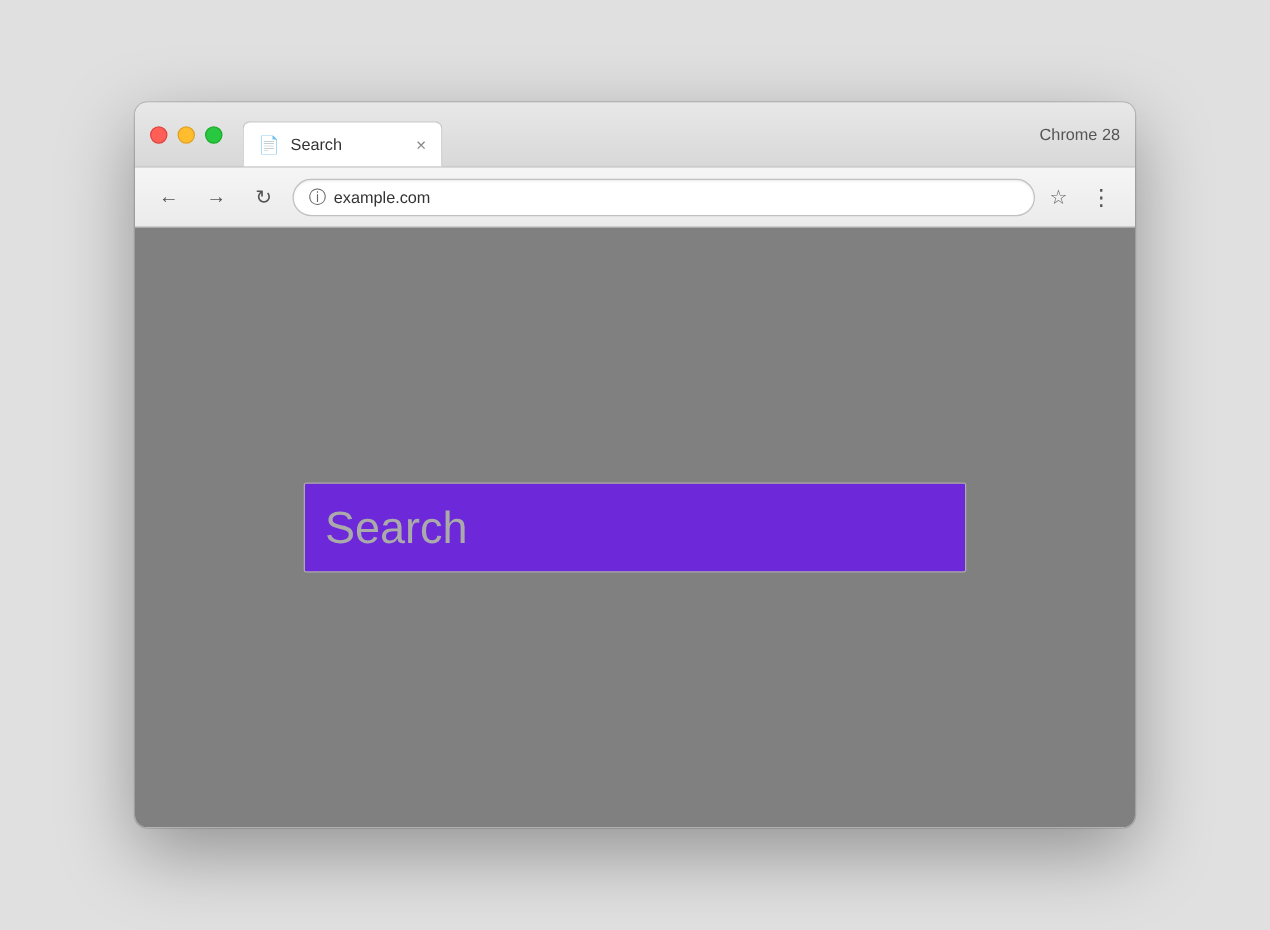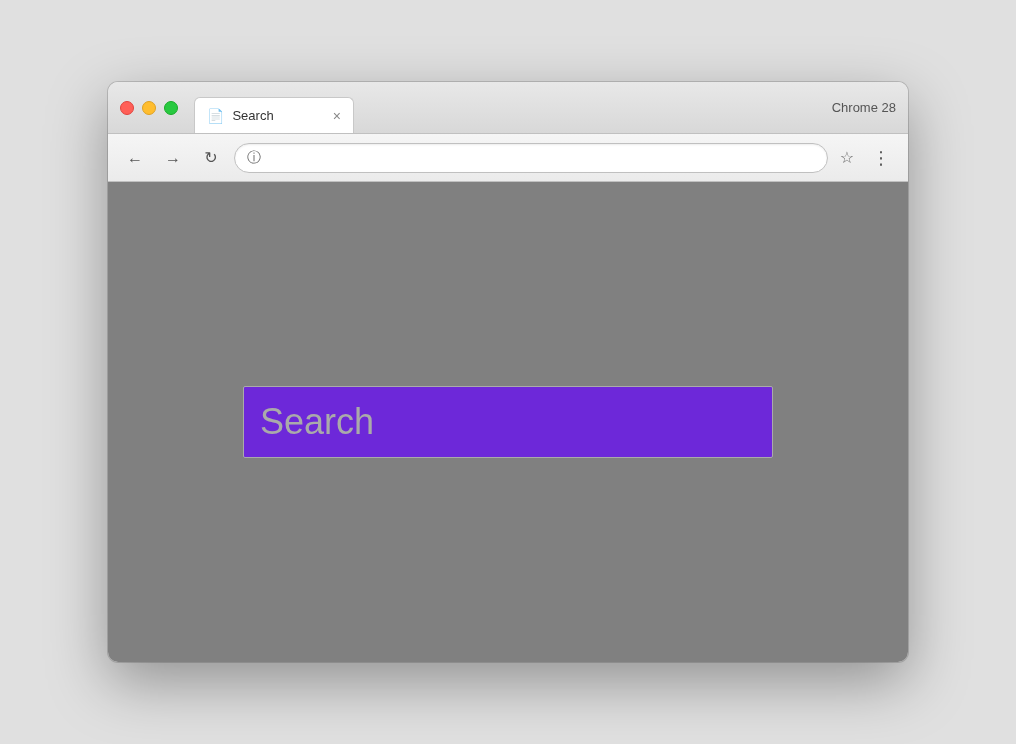--- a/index.html
+++ b/index.html
@@ -239,20 +239,21 @@
     </button>
     <button class="nav-btn">
       <span class="nav-arrow">→</span>
     </button>
     <button class="nav-btn reload-btn">
       <span>↻</span>
     </button>
 
     <div class="address-bar">
       <span class="info-icon">ⓘ</span>
+      <span class="address-text">example.com</span>
     </div>
 
     <button class="star-btn">
       <span>☆</span>
     </button>
     <button class="menu-btn">
       <span>⋮</span>
     </button>
   </div>
 

